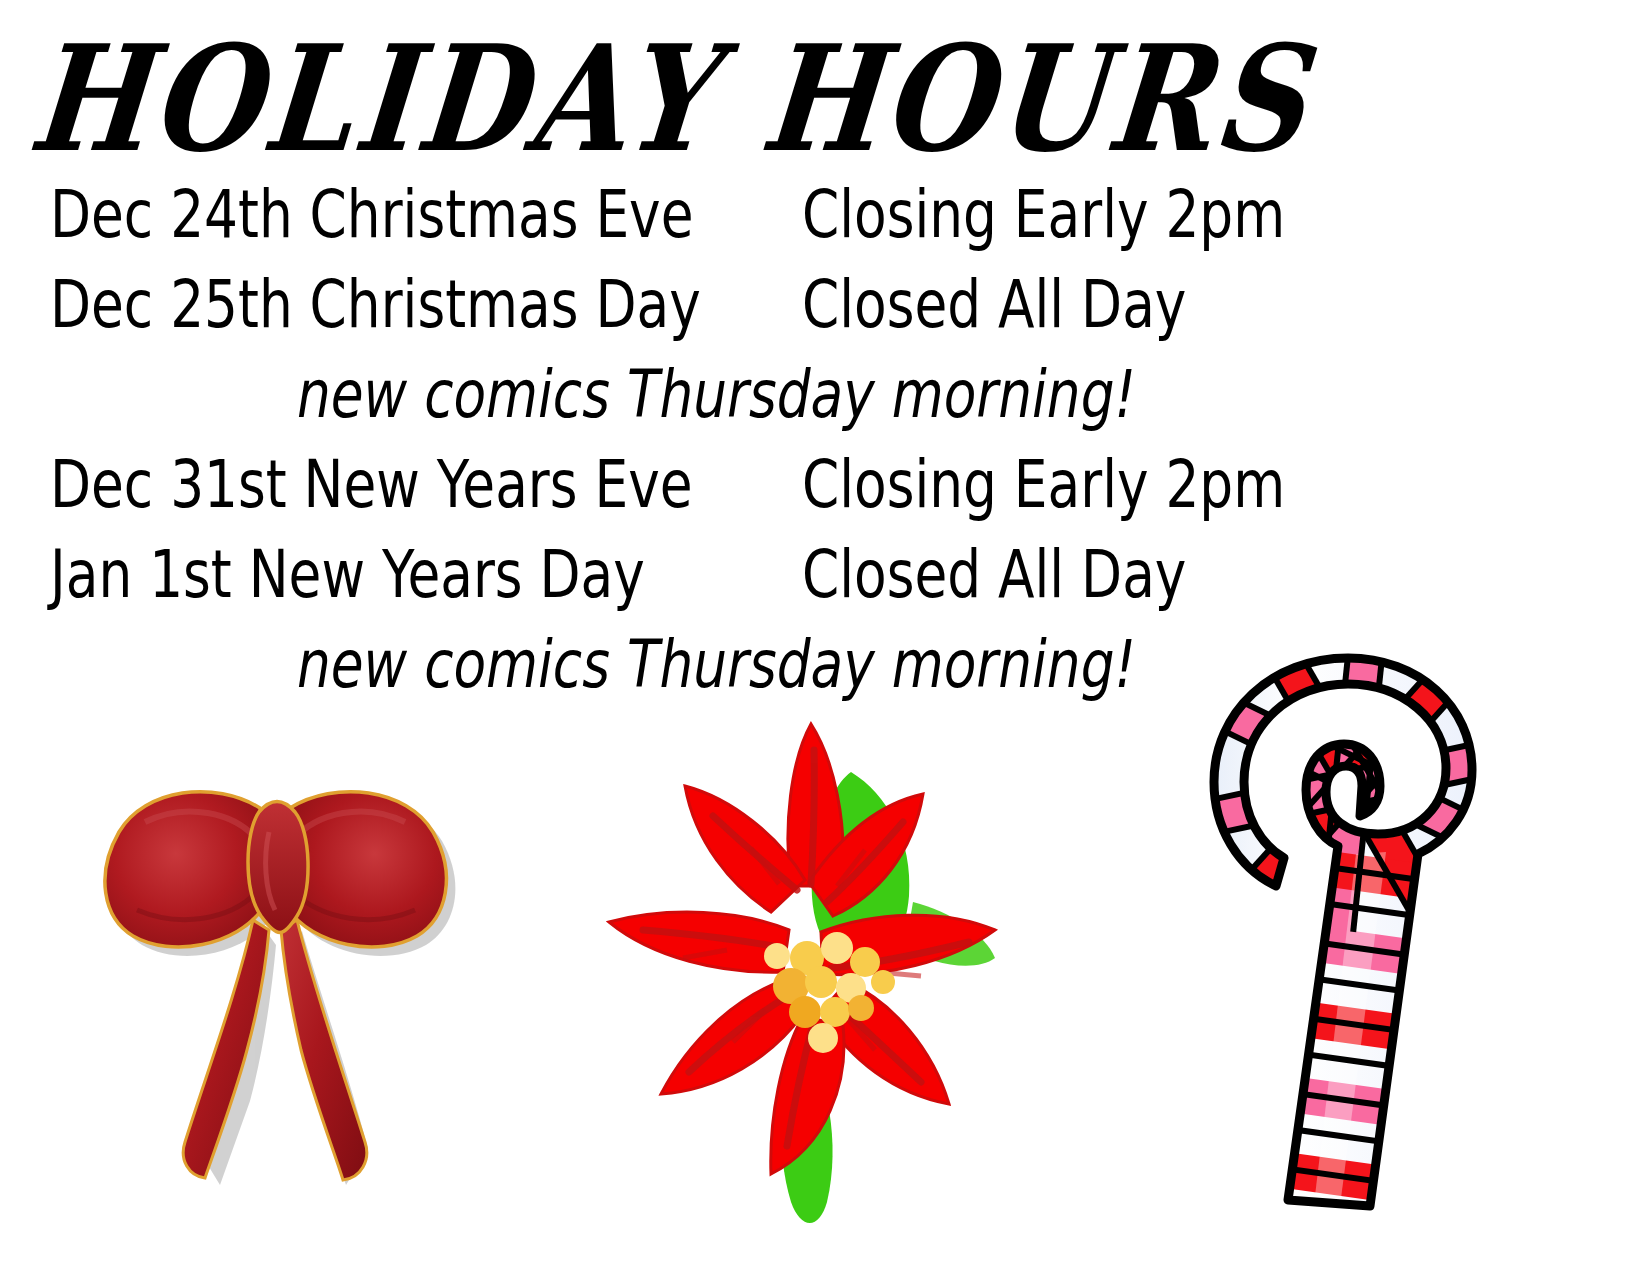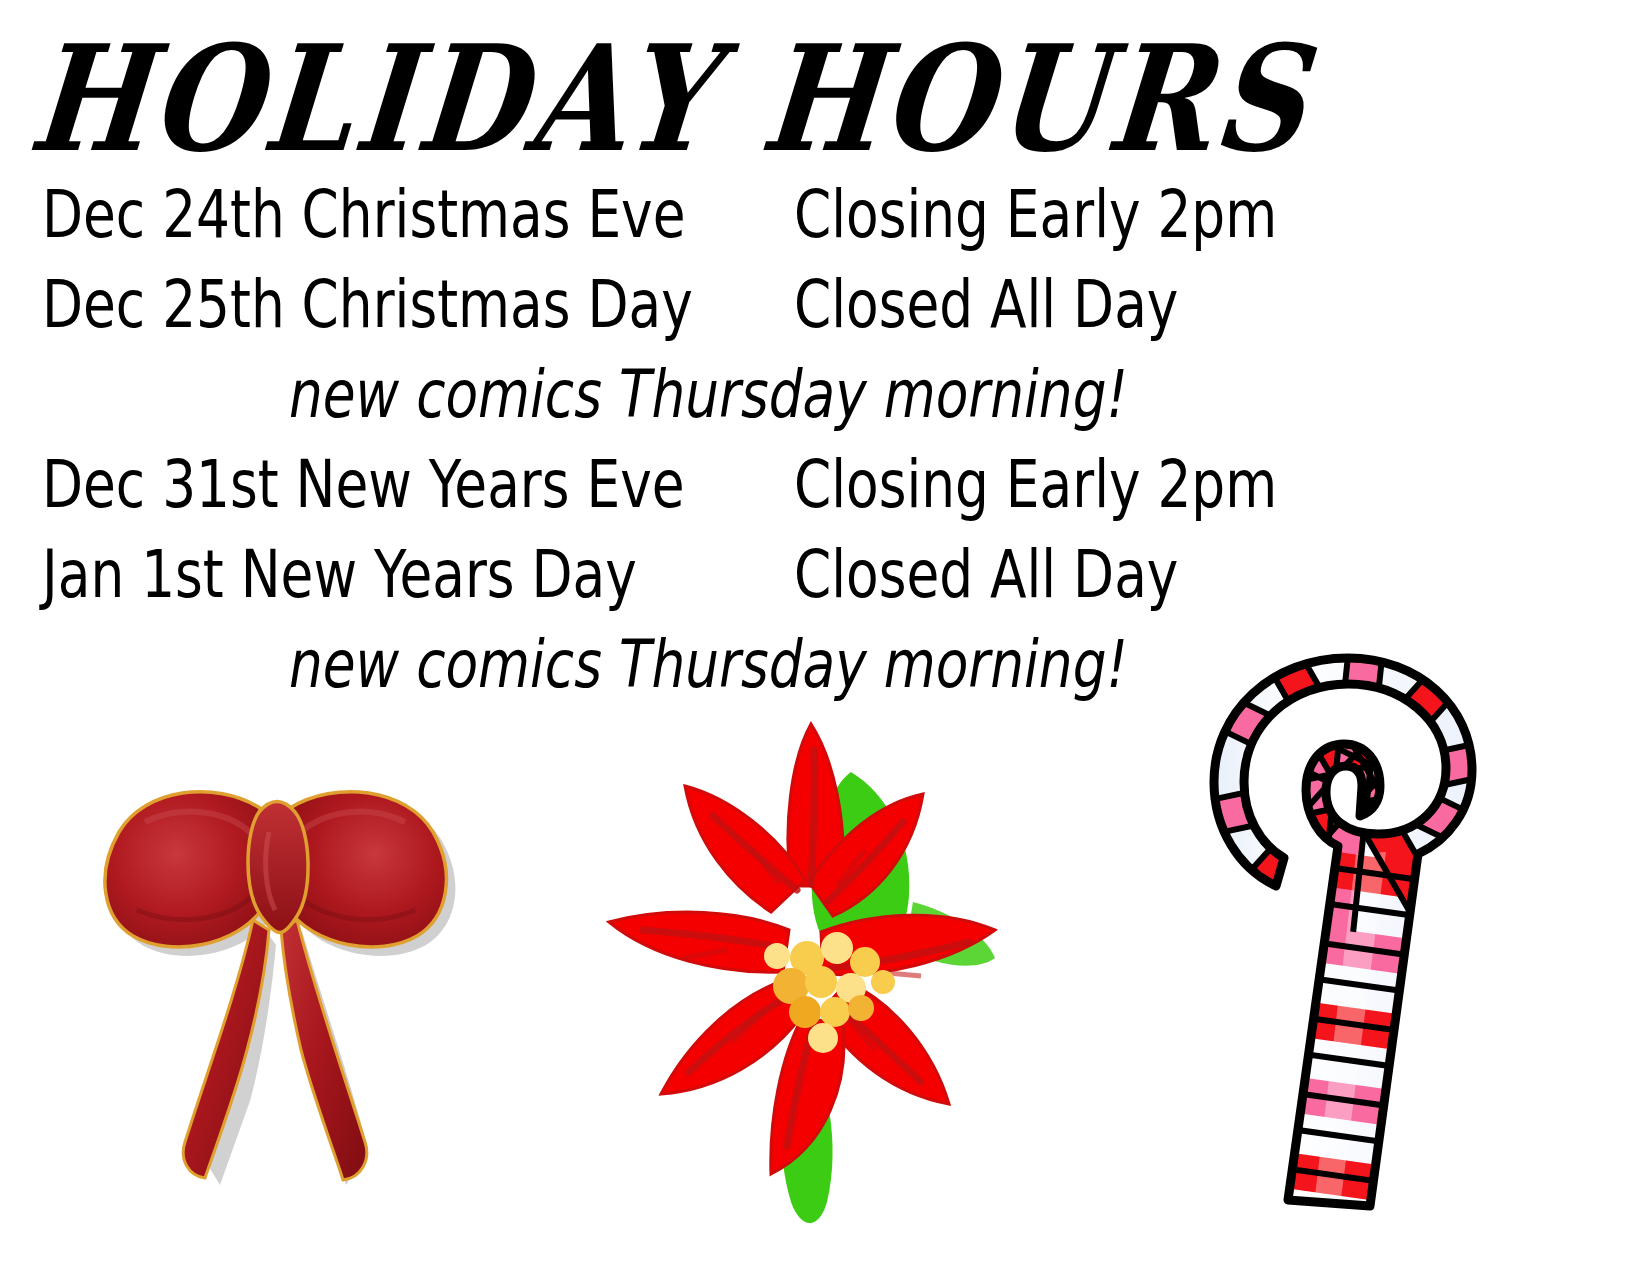--- a/index.html
+++ b/index.html
@@ -29,21 +29,21 @@
     color: #000000;
     white-space: nowrap;
     transform: skewX(-8deg) scaleY(1.18);
     transform-origin: left top;
     line-height: 1.0;
   }
 
   
   .hours-block {
     position: absolute;
-    left: 4px;
+    left: 12px;
     top: 182px;
     width: 1332px;
   }
   .row {
     position: relative;
     height: 90px;
     white-space: nowrap;
   }
   .row .label,
   .row .value {

